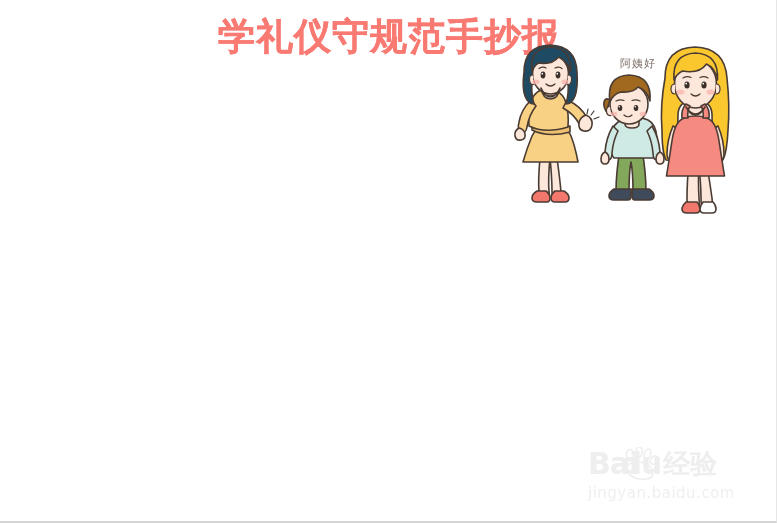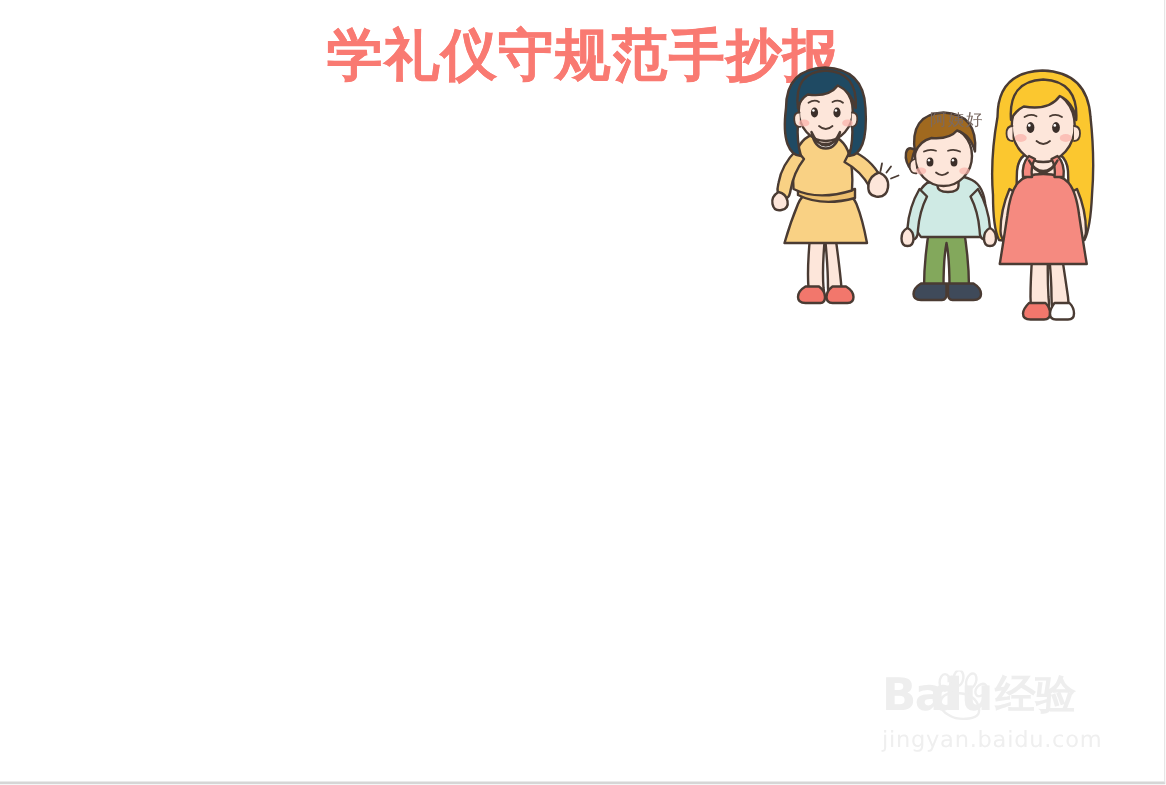--- a/index.html
+++ b/index.html
@@ -52,21 +52,20 @@
   .speech-text {
     position: absolute;
     left: 620px;
     top: 57px;
     font-size: 11px;
     line-height: 13px;
     color: #7a6a63;
     letter-spacing: 1px;
     white-space: nowrap;
     font-family: "DejaVu Sans", "Liberation Sans", sans-serif;
-    margin-top: 16px;
   }
 
   
   #watermark {
     position: absolute;
     left: 588px;
     top: 446px;
     width: 180px;
     height: 62px;
     opacity: 1;

